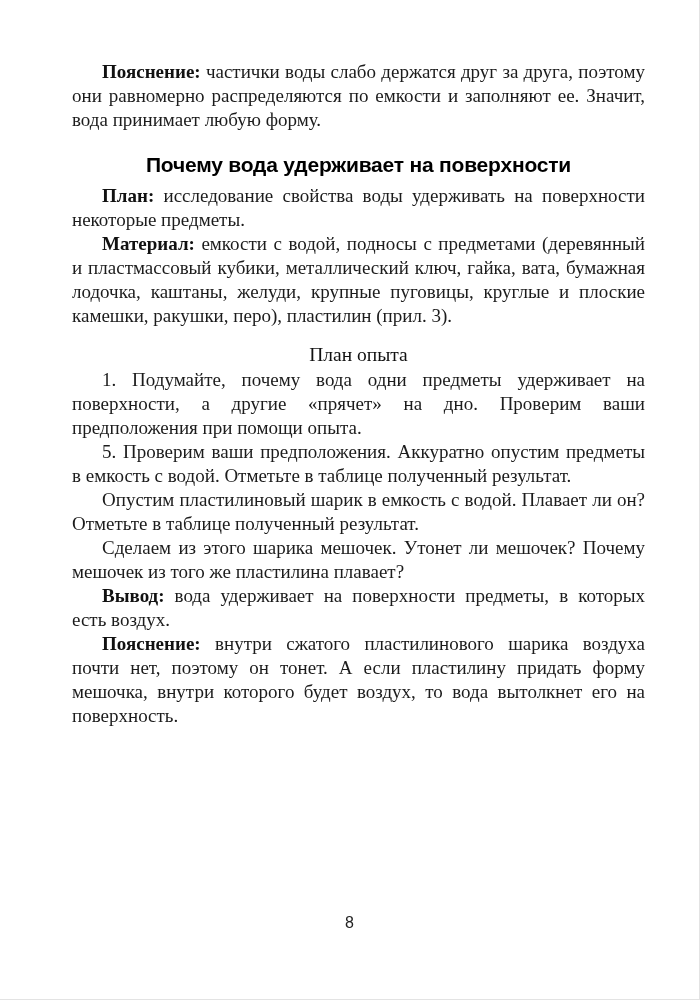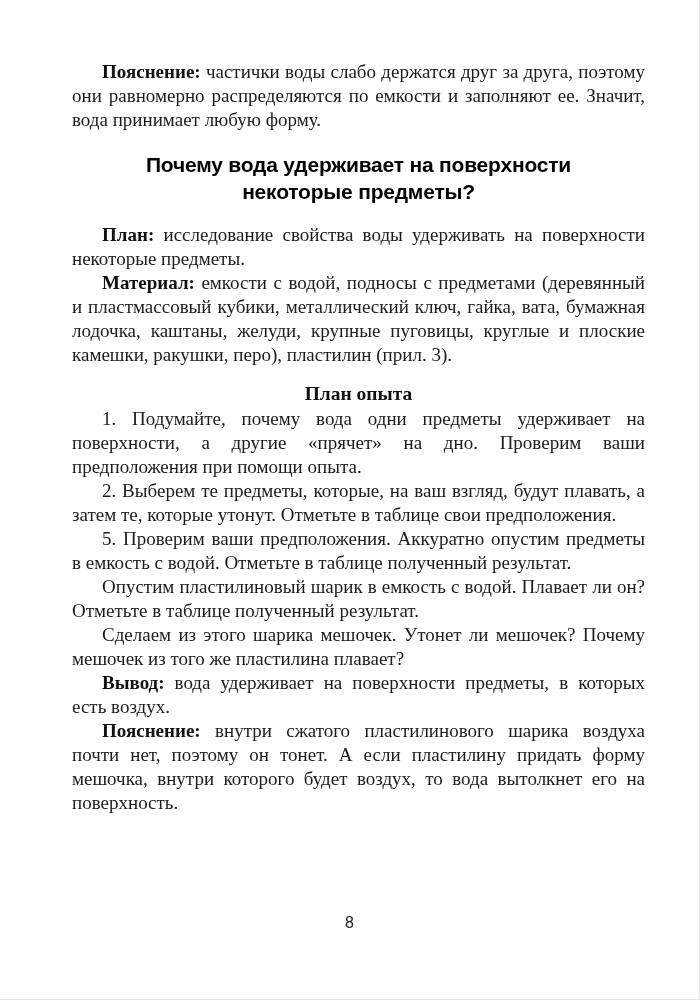--- a/index.html
+++ b/index.html
@@ -19,35 +19,35 @@
   p.body {
     margin: 0;
     font-size: 19px;
     line-height: 24px;
     text-align: justify;
     text-indent: 30px;
     color: #1c1c1c;
   }
   p.body b { font-weight: bold; color: #111; }
   .main-heading {
-    margin: 19px 0 18px 0;
+    margin: 19px 0 6px 0;
     text-align: center;
     font-family: "Liberation Sans", "DejaVu Sans", sans-serif;
     font-weight: 700;
     font-size: 21px;
     line-height: 27px;
     letter-spacing: -0.2px;
     color: #000;
   }
   .main-heading span { display: block; }
   .sub-heading {
     margin: 15px 0 1px 0;
     text-align: center;
     font-family: "Liberation Serif", "DejaVu Serif", serif;
-    font-weight: 700;
+    font-weight: 400;
     font-size: 19.5px;
     line-height: 24px;
     color: #111;
   }
   .page-footer {
     position: absolute;
     top: 914px;
     left: 0;
     width: 100%;
     text-align: center;
@@ -58,32 +58,30 @@
 </style>
 </head>
 <body>
 
 <div class="page">
 
   <p class="body"><b>Пояснение:</b> <span>частички воды слабо держатся друг за друга, поэтому они равномерно распределяются по емкости и заполняют ее. Значит, вода принимает любую форму.</span></p>
 
   <h1 class="main-heading">
       <span>Почему вода удерживает на поверхности</span>
-      <span>некоторые предметы?</span>
     </h1>
 
   <p class="body"><b>План:</b> <span>исследование свойства воды удерживать на поверхности некоторые предметы.</span></p>
 
   <p class="body"><b>Материал:</b> <span>емкости с водой, подносы с предметами (деревянный и пластмассовый кубики, металлический ключ, гайка, вата, бумажная лодочка, каштаны, желуди, крупные пуговицы, круглые и плоские камешки, ракушки, перо), пластилин (прил. 3).</span></p>
 
   <h2 class="sub-heading">План опыта</h2>
 
   <p class="body"><span>1. Подумайте, почему вода одни предметы удерживает на поверхности, а другие «прячет» на дно. Проверим ваши предположения при помощи опыта.</span></p>
 
-  <p class="body"><span>2. Выберем те предметы, которые, на ваш взгляд, будут плавать, а затем те, которые утонут. Отметьте в таблице свои предположения.</span></p>
 
   <p class="body"><span>5. Проверим ваши предположения. Аккуратно опустим предметы в емкость с водой. Отметьте в таблице полученный результат.</span></p>
 
 
 
   <p class="body"><span>Опустим пластилиновый шарик в емкость с водой. Плавает ли он? Отметьте в таблице полученный результат.</span></p>
 
   <p class="body"><span>Сделаем из этого шарика мешочек. Утонет ли мешочек? Почему мешочек из того же пластилина плавает?</span></p>
 
   <p class="body"><b>Вывод:</b> <span>вода удерживает на поверхности предметы, в которых есть воздух.</span></p>

